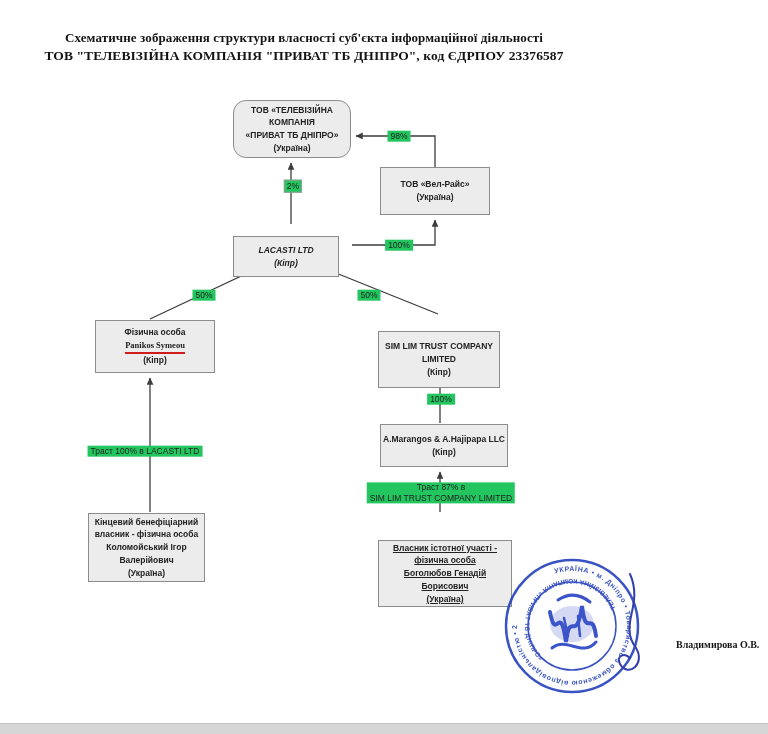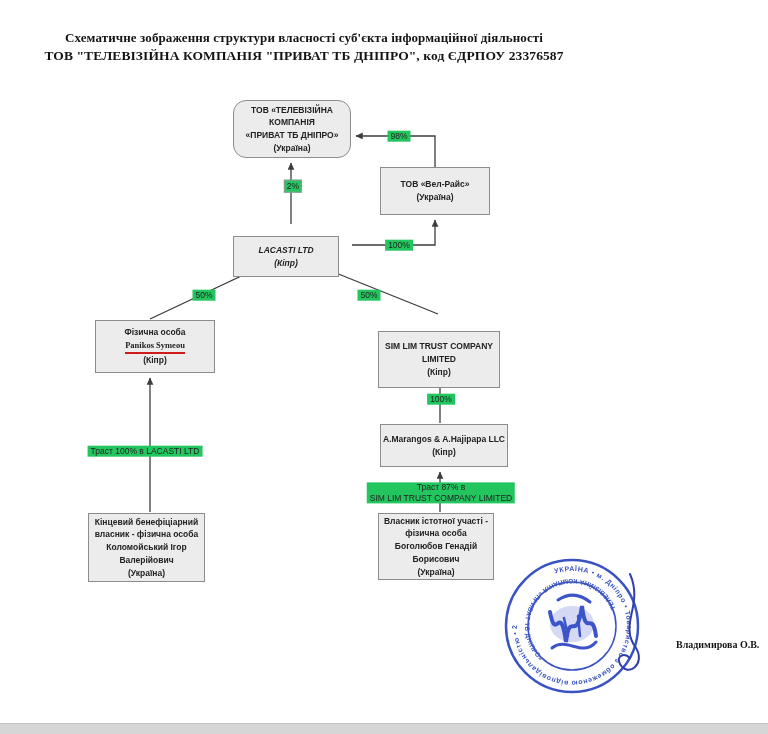--- a/index.html
+++ b/index.html
@@ -17,21 +17,21 @@
        display:flex;flex-direction:column;align-items:center;justify-content:center;
        text-align:center;font:700 8.5px/1.5 "Liberation Sans",sans-serif;color:#222;
        white-space:pre-line;padding:2px;z-index:2;}
   .b-tv{left:233px;top:100px;width:118px;height:58px;border-radius:13px;}
   .b-velrais{left:380px;top:167px;width:110px;height:48px;justify-content:center;}
   .b-lacasti{left:233px;top:236px;width:106px;height:41px;font-style:italic;}
   .b-panikos{left:95px;top:320px;width:120px;height:53px;}
   .b-simlim{left:378px;top:315px;width:122px;height:57px;margin-top:16px;}
   .b-marangos{left:380px;top:424px;width:128px;height:43px;}
   .b-kolomoisky{left:88px;top:513px;width:117px;height:69px;}
-  .b-bogolyubov{left:378px;top:513px;width:116px;height:67px;}
+  .b-bogolyubov{left:378px;top:540px;width:134px;height:67px;text-decoration:underline;}
   .red-underline{border-bottom:2px solid #cf1b1b;padding-bottom:0;font-family:Liberation Serif, serif;}
 
   
   #connectors{position:absolute;left:0;top:0;width:768px;height:734px;z-index:1;pointer-events:none;}
 
   
   .edge-label{position:absolute;transform:translate(-50%,-50%);background:#22c55e;padding:0 3px;
               font:400 8.5px/1.25 "Liberation Sans",sans-serif;color:#222;white-space:pre-line;
               text-align:center;z-index:2;}
   .boxed{border:1px solid #9a9a9a;padding:0 2px;}

